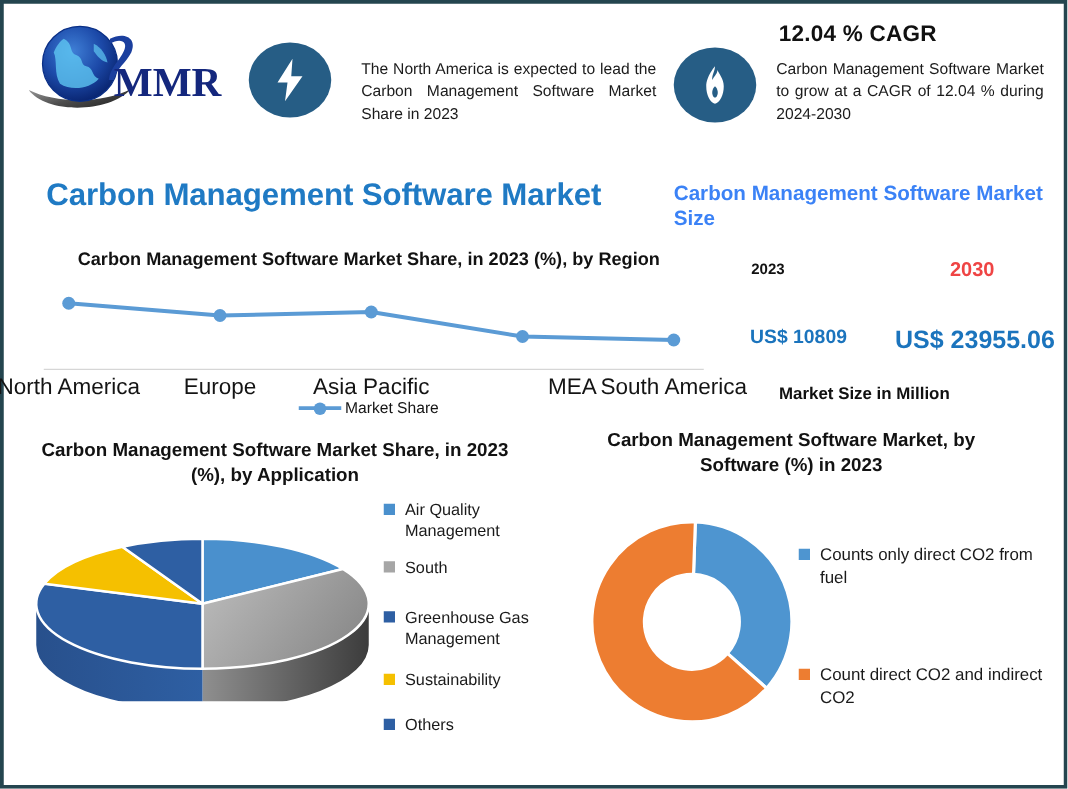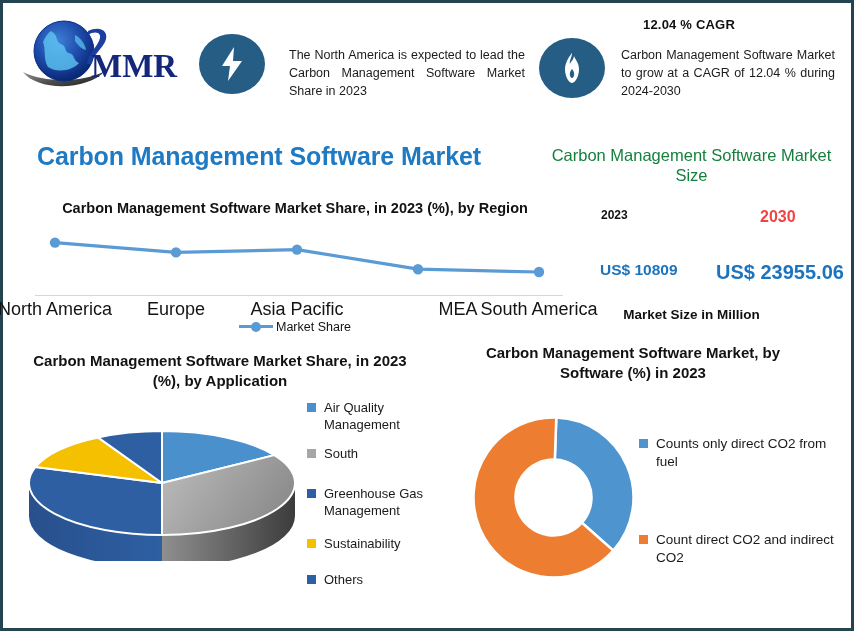--- a/index.html
+++ b/index.html
@@ -41,36 +41,35 @@
     font-size:12.5px;
     color:#1b1b1b;
     line-height:1.42;
     text-align:justify;
     text-align-last:left;
   }
   #bolt-text{left:286px; top:44px; width:236px;}
   #flame-text{left:618px; top:44px; width:214px;}
   #cagr-label{
     position:absolute; left:620px; top:14px;
-    font-size:13px; font-weight:bold; color:#111;
+    font-size:18px; font-weight:bold; color:#111;
     letter-spacing:.2px;
-    margin-left:20px;
   }
 
   
   #main-title{
     position:absolute; left:34px; top:139px; width:500px;
     font-size:25px; font-weight:bold; color:#1f7ac4;
     letter-spacing:-0.1px;
     white-space:nowrap;
   }
   #mkt-size-title{
     position:absolute; left:536px; top:142px; width:305px;
-    font-size:16.5px; font-weight:normal; color:#15803d;
-    line-height:1.24; text-align:center;
+    font-size:16.5px; font-weight:bold; color:#3b82f6;
+    line-height:1.24; text-align:left;
   }
 
   
   .linechart{
     position:absolute; left:12px; top:180px; width:560px; height:145px;
   }
   #line-title{
     position:absolute; left:16px; top:0; width:528px;
     text-align:center; font-size:14.5px; font-weight:bold;
     color:#121212; line-height:1.3;margin-top:16px;

